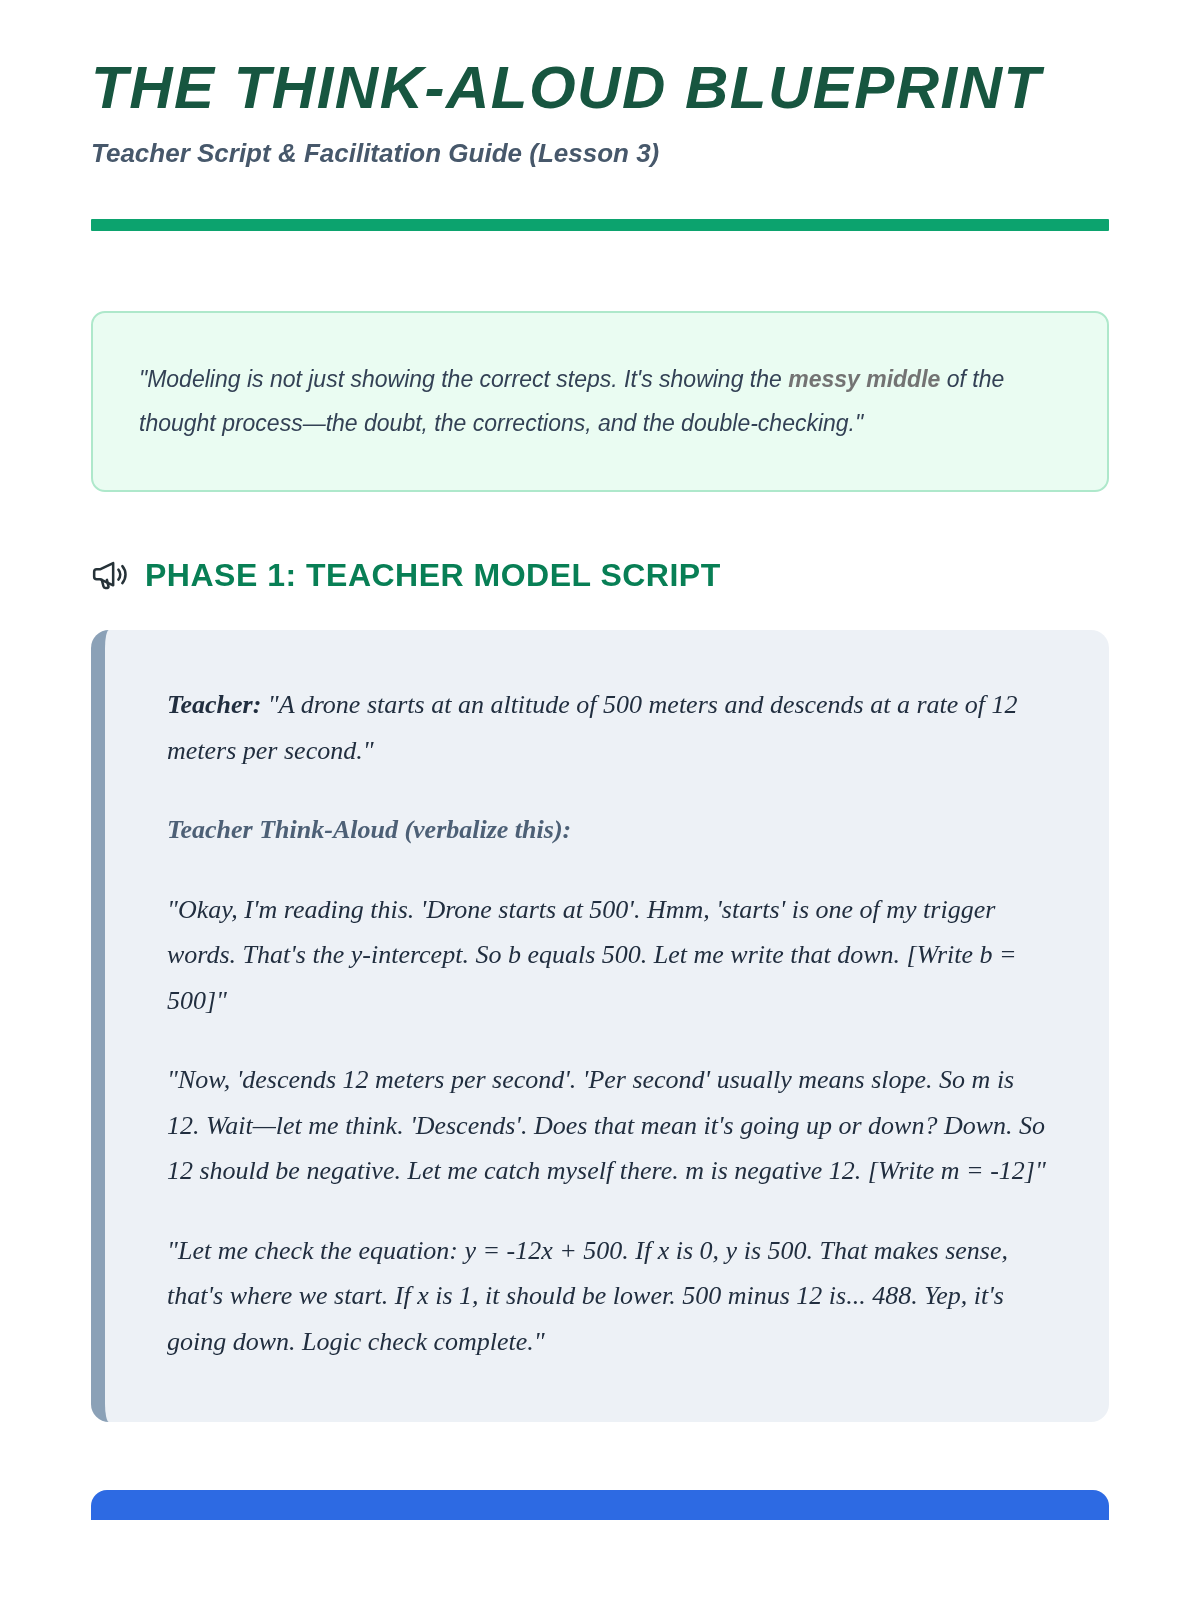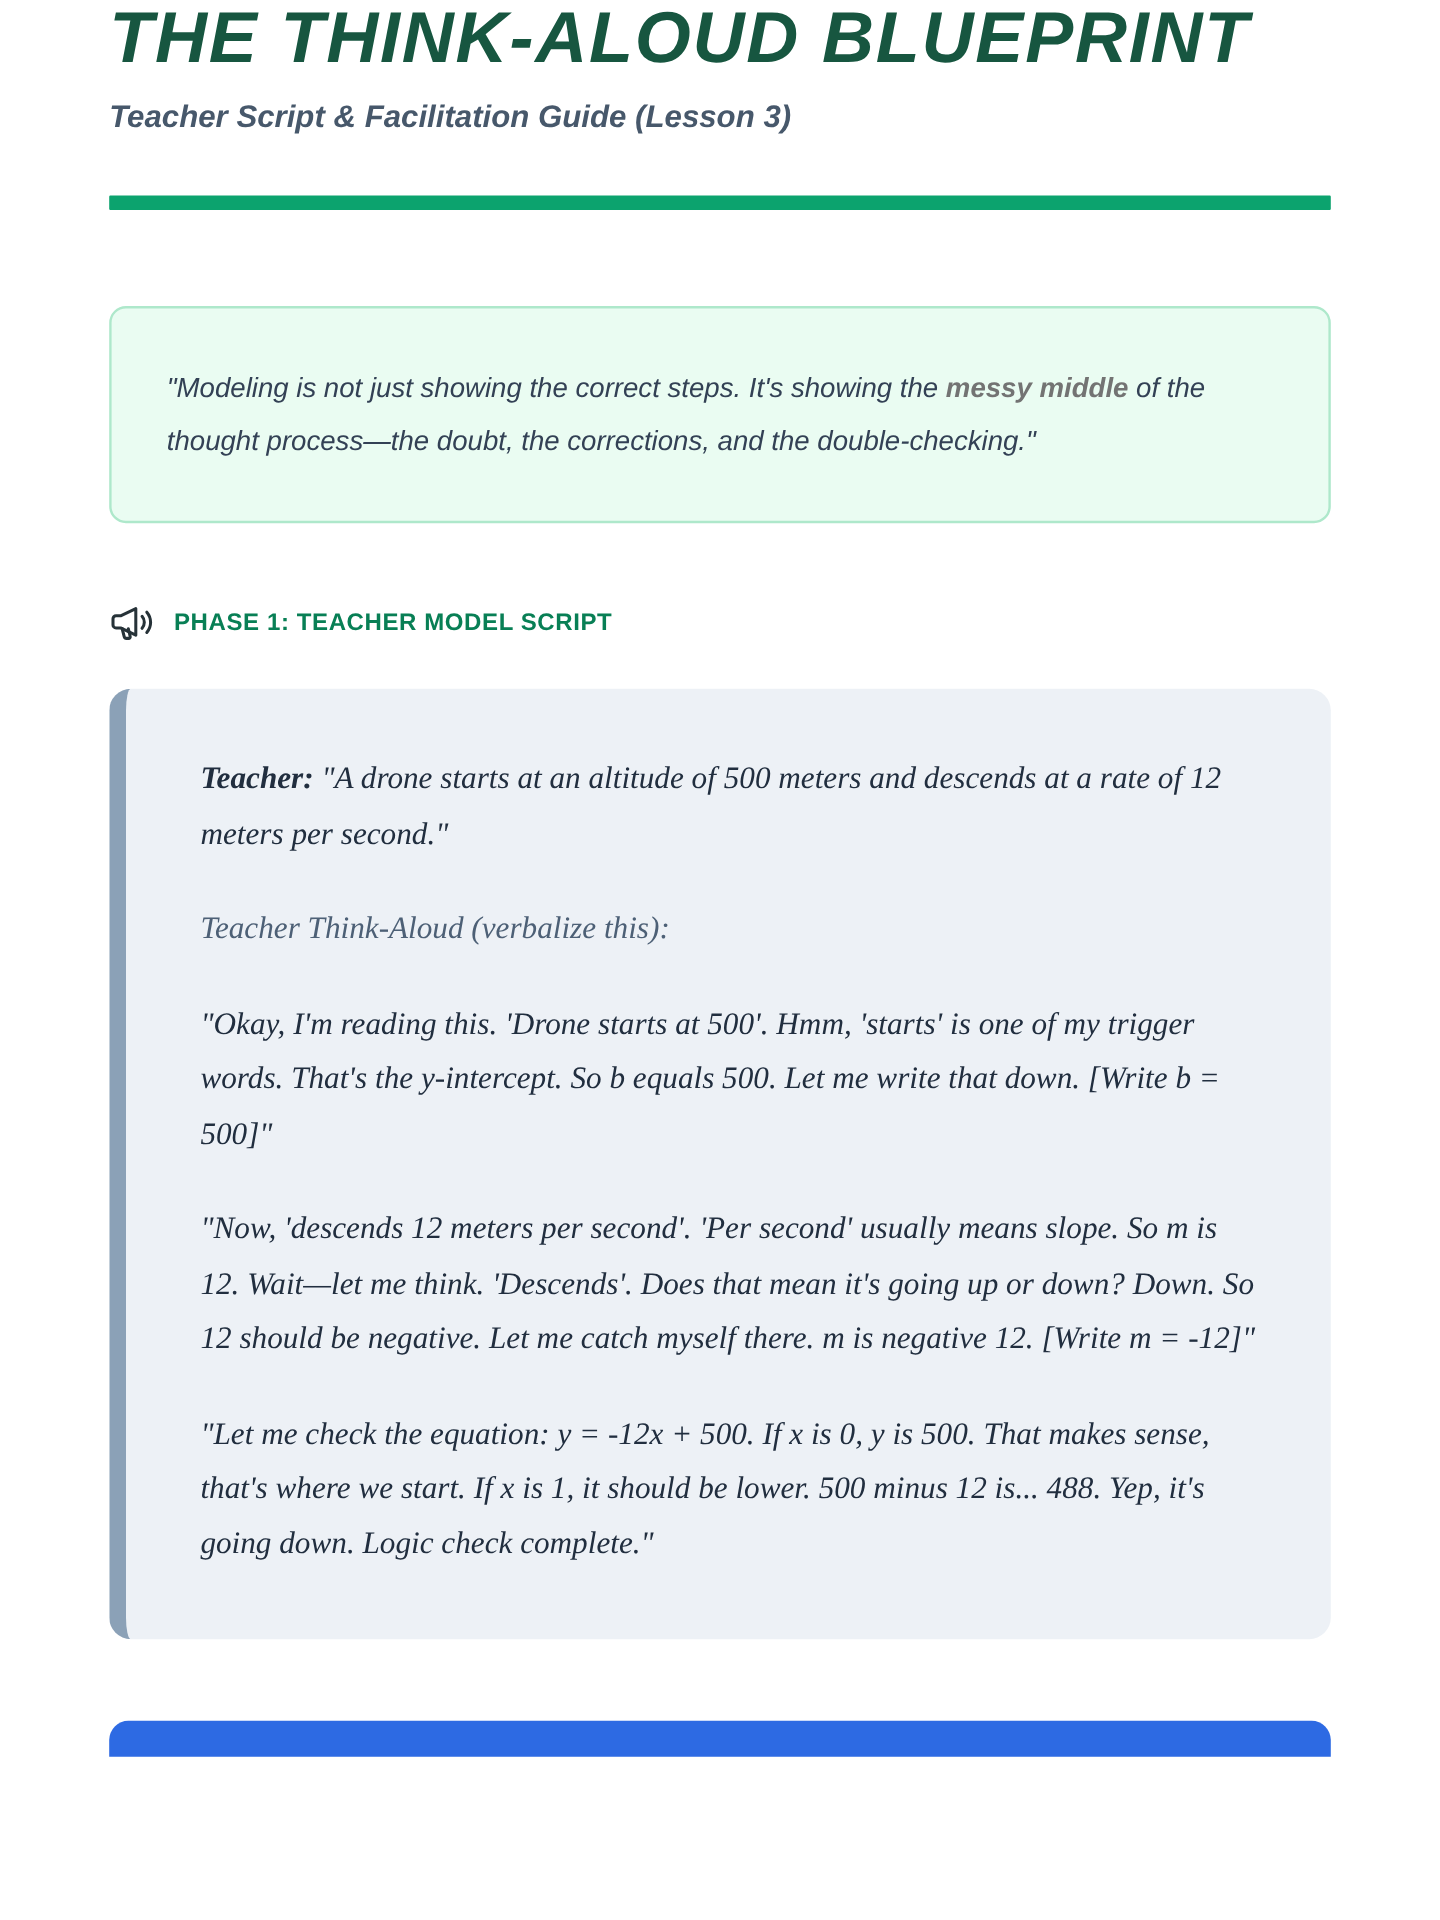--- a/index.html
+++ b/index.html
@@ -7,20 +7,21 @@
   body {
     width: 1200px;
     height: 1600px;
     overflow: hidden;
     background: #ffffff;
     font-family: "Liberation Sans", sans-serif;
   }
   .container {
     width: 1018px;
     margin: 0 auto;
+    padding-top: 56px;
   }
   .page-title {
     margin: 0 0 16px 0;
     font-size: 60px;
     line-height: 1.08;
     font-weight: 800;
     font-style: italic;
     letter-spacing: 1.5px;
     color: #175640;
   }
@@ -55,21 +56,21 @@
   }
   .quote-text .bold { font-weight: 800; color: #737373; }
   .section-heading {
     display: flex;
     align-items: center;
     gap: 16px;
     margin: 0 0 36px 0;
   }
   .section-heading h2 {
     margin: 0;
-    font-size: 20px;
+    font-size: 32px;
     font-weight: 800;
     letter-spacing: 0.5px;
     color: #087f55;
   }
   .megaphone { flex: 0 0 auto; display: inline-flex; }
   .script-card {
     background: #edf1f6;
     border-left: 14px solid #8ba1b7;
     border-radius: 18px;
     padding: 52px 56px 58px 62px;
@@ -79,21 +80,21 @@
     margin: 0 0 34px 0;
     font-family: "Liberation Serif", serif;
     font-style: italic;
     font-size: 26px;
     line-height: 1.75;
     color: #212e3f;
   }
   .script-card p:last-child { margin-bottom: 0; }
   .problem-label { font-weight: 700; }
   .thinkaloud-label {
-    font-weight: 400;
+    font-weight: 700;
     color: #4d6076 !important;
   }
   .next-section-top {
     height: 30px;
     background: #2d6ae3;
     border-radius: 16px 16px 0 0;
   }
 </style>
 </head>
 <body>

